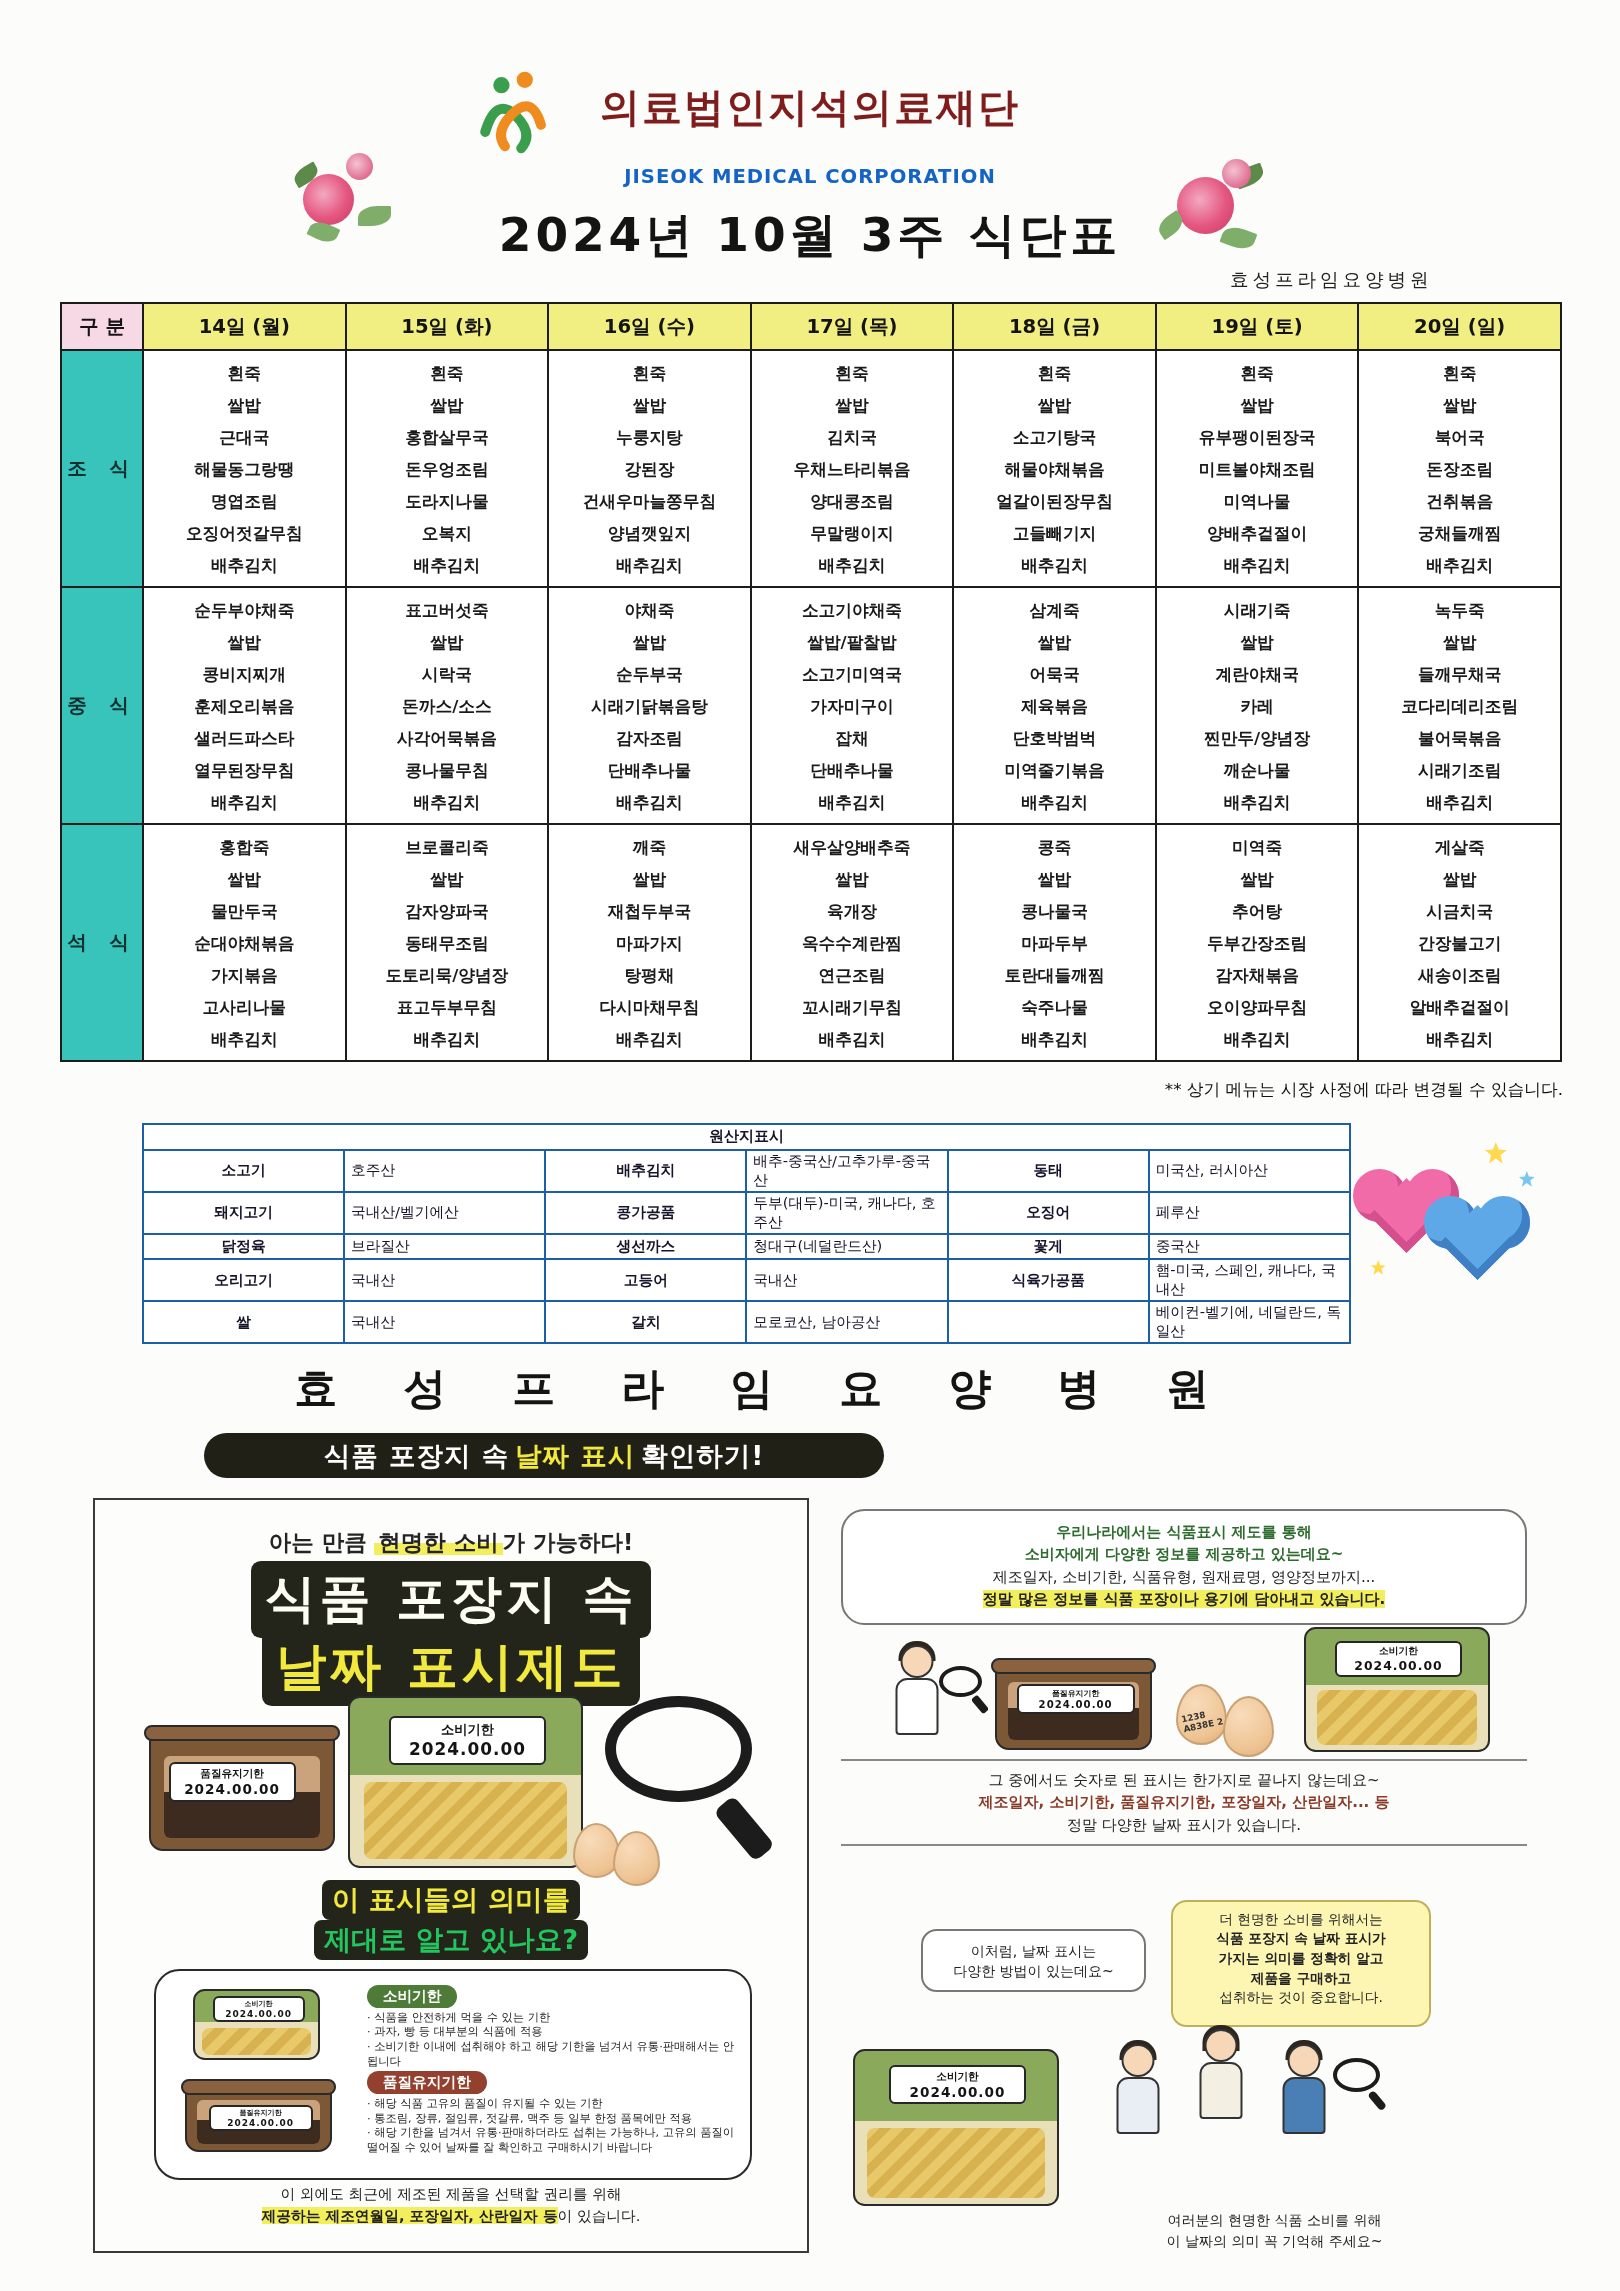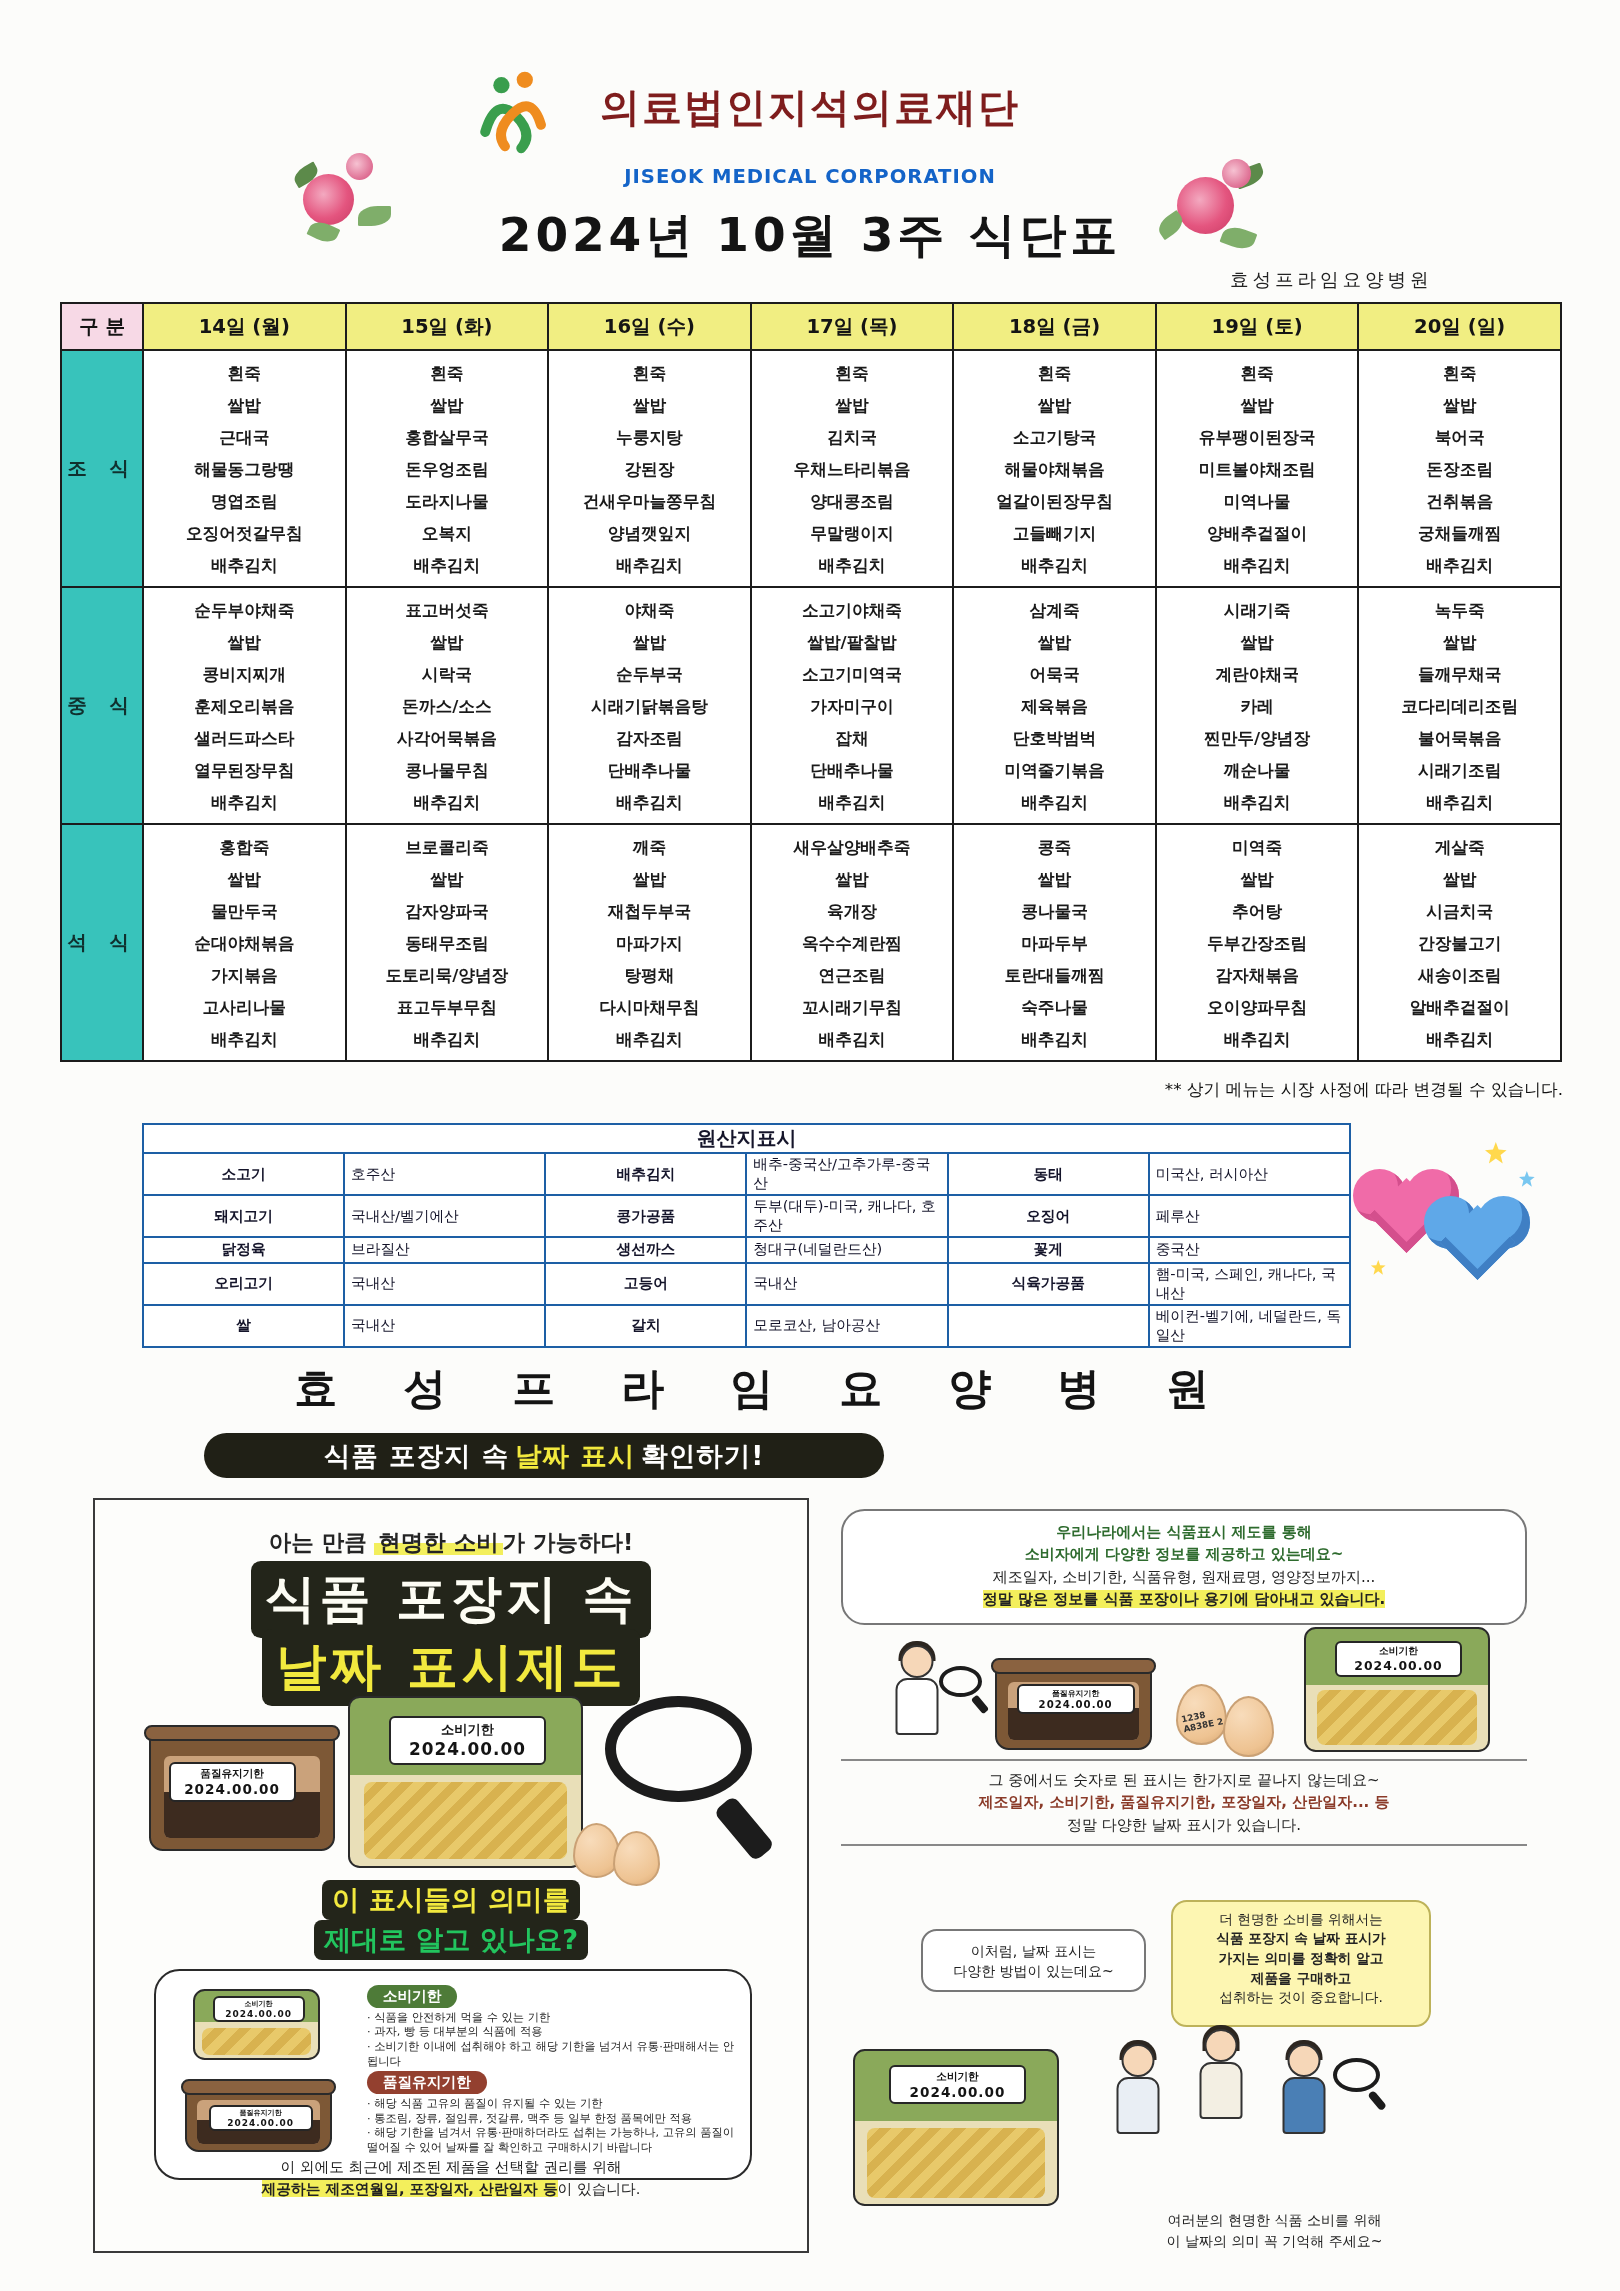--- a/index.html
+++ b/index.html
@@ -28,21 +28,21 @@
   table.menu th.day   { background:#f1ee82; }
   td.meal-label { background:#38c3bb; text-align:center; font-size:19.6px; font-weight:bold; color:#10302e; letter-spacing:7.8px; }
   td.menu-cell { background:#fff; vertical-align:middle; padding:4.9px 0; }
   .menu-item { text-align:center; font-size:16.7px; font-weight:bold; color:#1a1a1a; line-height:32px; }
   tr.meal-row { height:237px; }
   .menu-note { position:absolute; top:1078px; left:0; width:1563px; text-align:right; font-size:16.7px; color:#111; }
 
   
   table.origin { position:absolute; top:1123px; left:142px; width:1209px; border-collapse:collapse; table-layout:fixed; background:#fff; }
   table.origin th, table.origin td { border:2px solid #1d5fa5; font-size:14.7px; color:#14142a; }
-  table.origin th.o-title { border-bottom:2px solid #1d5fa5; height:25.5px; font-size:20px; font-weight:bold; text-align:center; }
+  table.origin th.o-title { border-bottom:2px solid #1d5fa5; height:25.5px; font-size:15px; font-weight:bold; text-align:center; }
   table.origin td { height:25.5px; padding:1px 5.9px; }
   td.oname { text-align:center; font-weight:bold; }
   td.oval  { text-align:left; }
 
   
   .hearts { position:absolute; top:1142px; left:1367px; width:176px; height:162px; }
   .heart { position:absolute; }
   .heart .sq { position:absolute; width:53px; height:53px; transform:rotate(45deg); top:19.6px; left:12.7px; }
   .heart .c1,.heart .c2 { position:absolute; width:53px; height:53px; border-radius:50%; top:0; }
   .heart .c1 { left:-13.7px; } .heart .c2 { left:39px; }
@@ -87,21 +87,21 @@
 
   .info-card { position:absolute; top:469px; left:59px; width:598px; height:211px; border:2.5px solid #2a2a2a; border-radius:25.5px; background:#fff; }
   .badge { display:inline-block; border-radius:13.7px; color:#fff; font-weight:bold; font-size:14.7px; padding:2px 15.7px; margin-bottom:2.9px; }
   .badge.green { background:#4e7b38; } .badge.red { background:#93402f; }
   .bullets { font-size:11.3px; color:#222; line-height:14.7px; }
   .card-item { position:absolute; left:211px; width:372px; }
   .ci1 { top:13.7px; } .ci2 { top:100px; }
   .card-thumb-chips { position:absolute; top:17.6px; left:37px; width:127px; height:71px; }
   .card-thumb-tray  { position:absolute; top:116px; left:29px; width:147px; height:65px; }
 
-  .frame-footer { position:absolute; top:656px; left:0; width:100%; text-align:center; font-size:14.7px; color:#222; line-height:21.6px; }
+  .frame-footer { position:absolute; top:683px; left:0; width:100%; text-align:center; font-size:14.7px; color:#222; line-height:21.6px; }
   .frame-footer .hl { background:#f3ef5c; font-weight:bold; }
 
   
   .bubble1 { position:absolute; top:1509px; left:841px; width:686px; height:116px; border:2px solid #777; border-radius:23.5px; background:#fff; text-align:center; padding-top:9.8px; font-size:15px; line-height:22.5px; color:#222; }
   .bubble1 .b { font-weight:bold; color:#2e6b2e; }
   .bubble1 .hl { background:#f3ef5c; font-weight:bold; }
   .midtext { position:absolute; top:1759px; left:841px; width:686px; border-top:2px solid #888; border-bottom:2px solid #888; padding:7.8px 0; text-align:center; font-size:15px; line-height:22.5px; color:#222; }
   .midtext .b { font-weight:bold; color:#8a3a28; }
 
   .person { position:absolute; }

